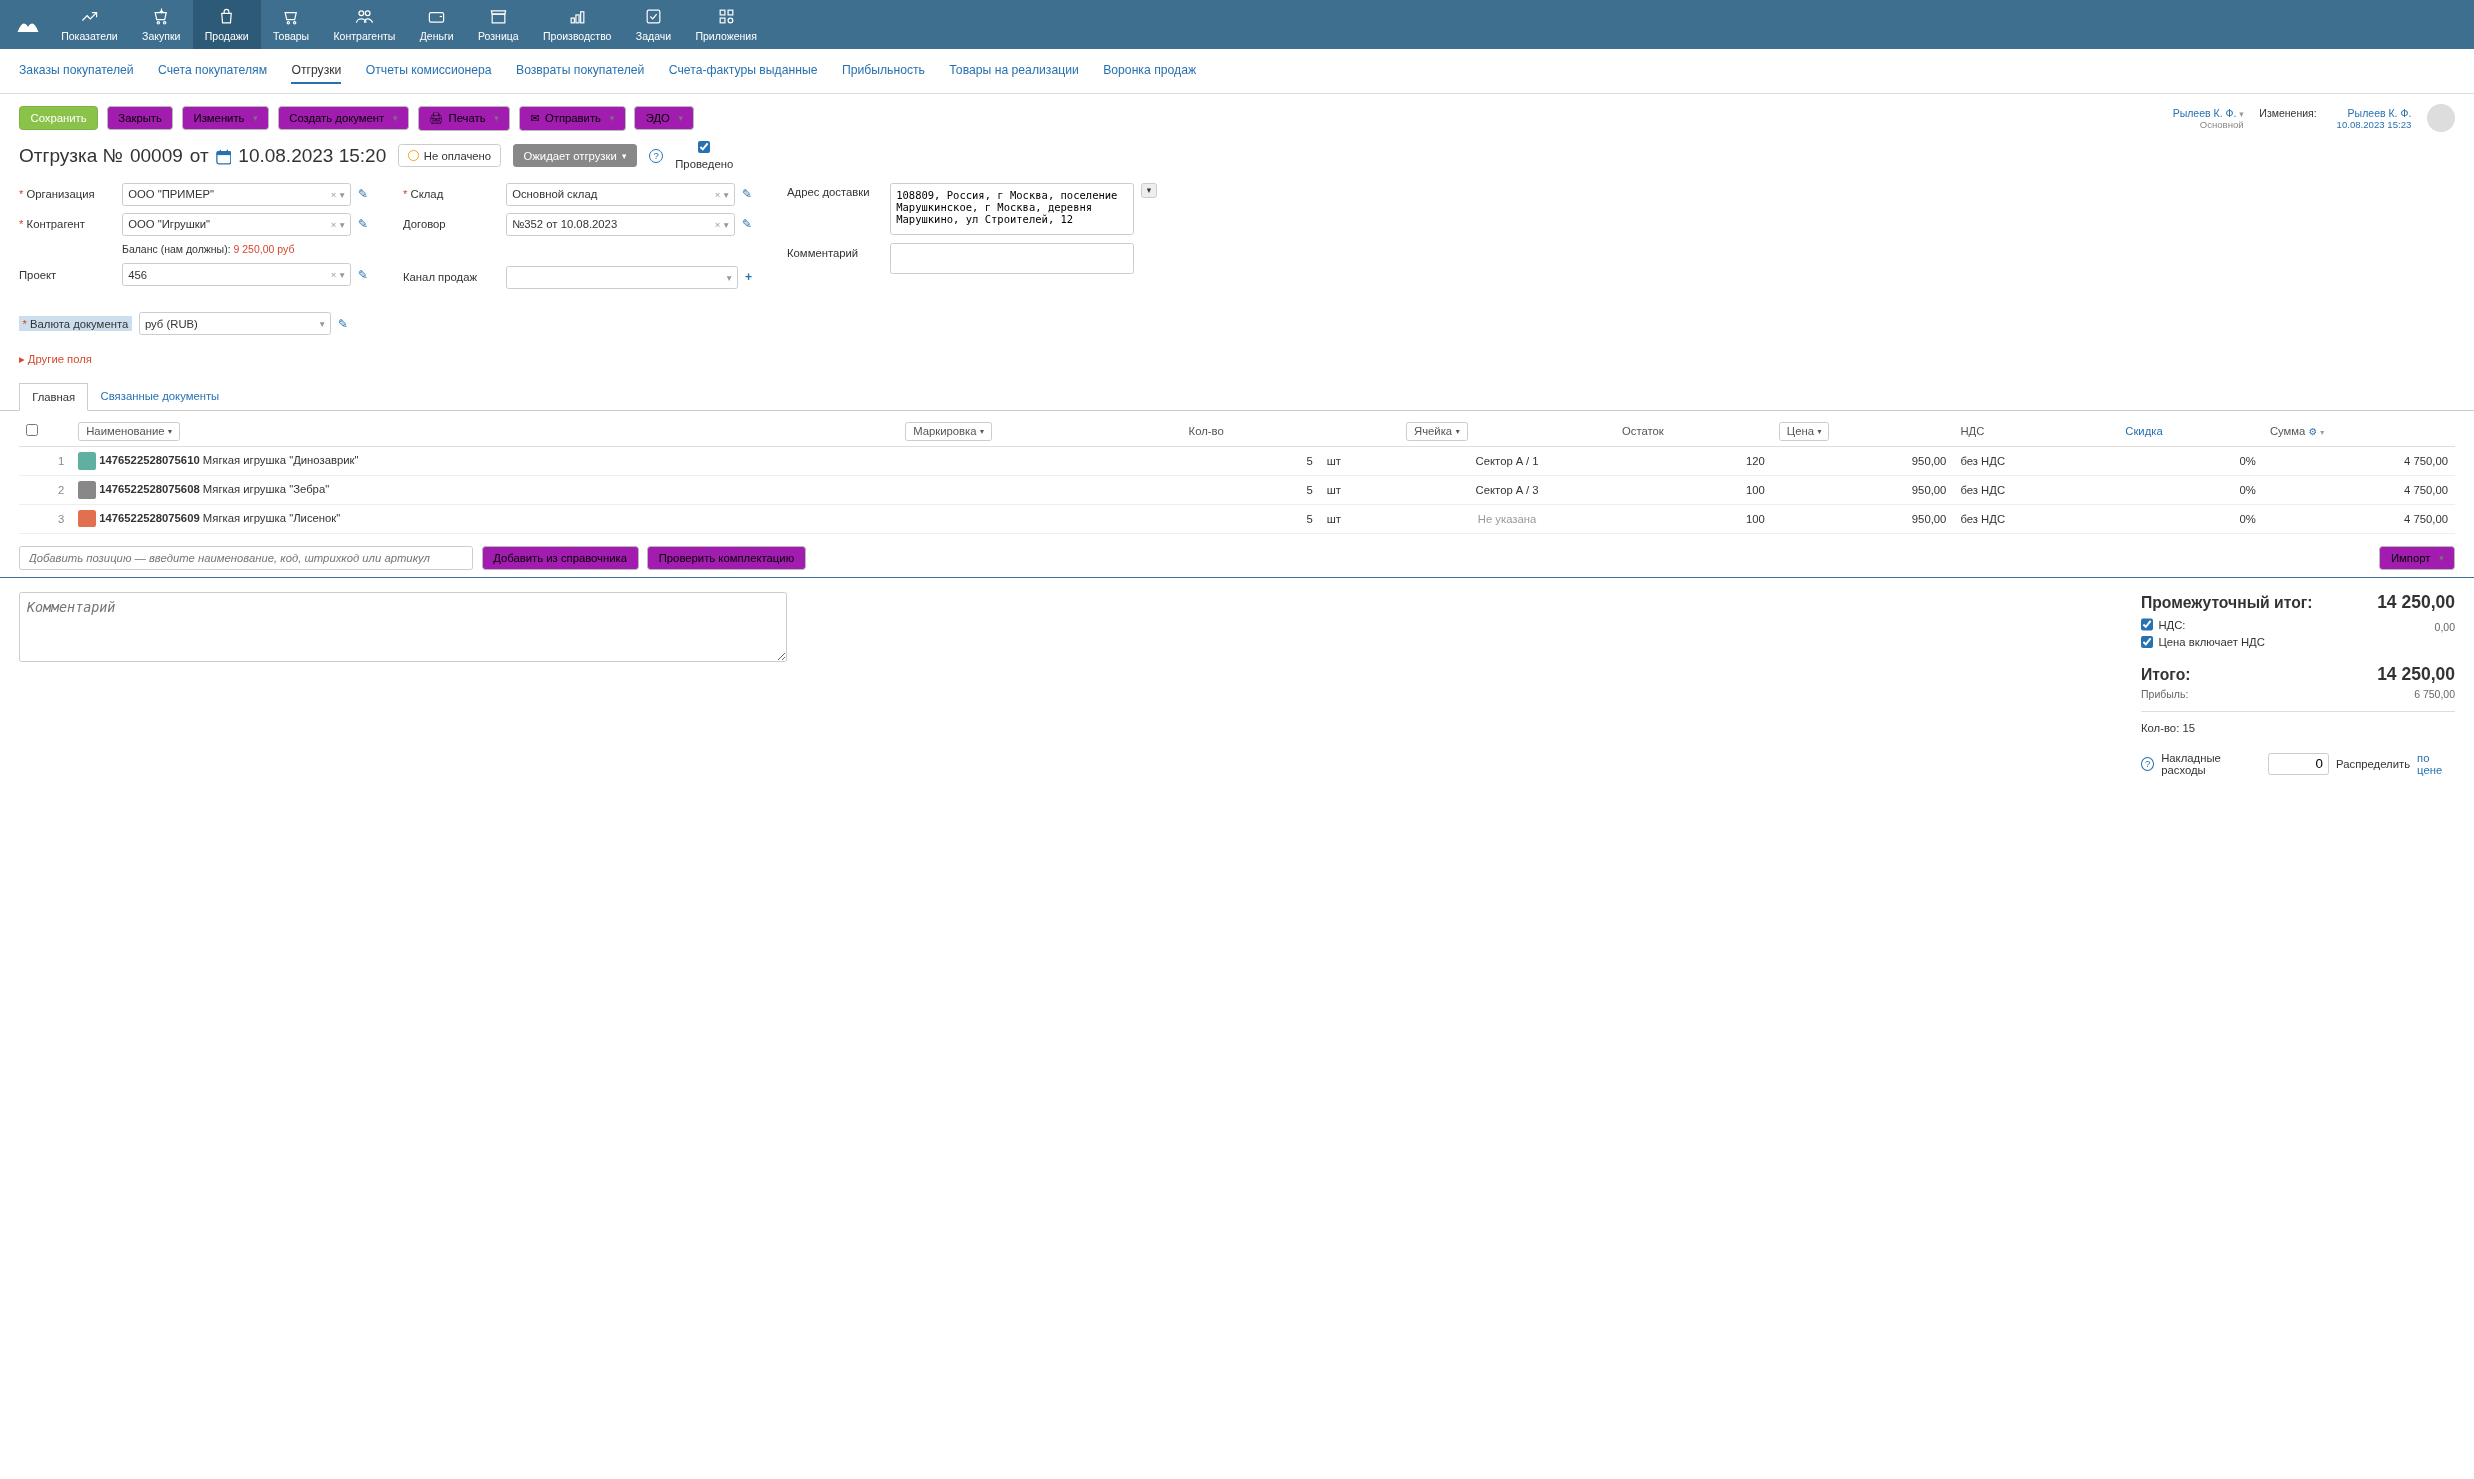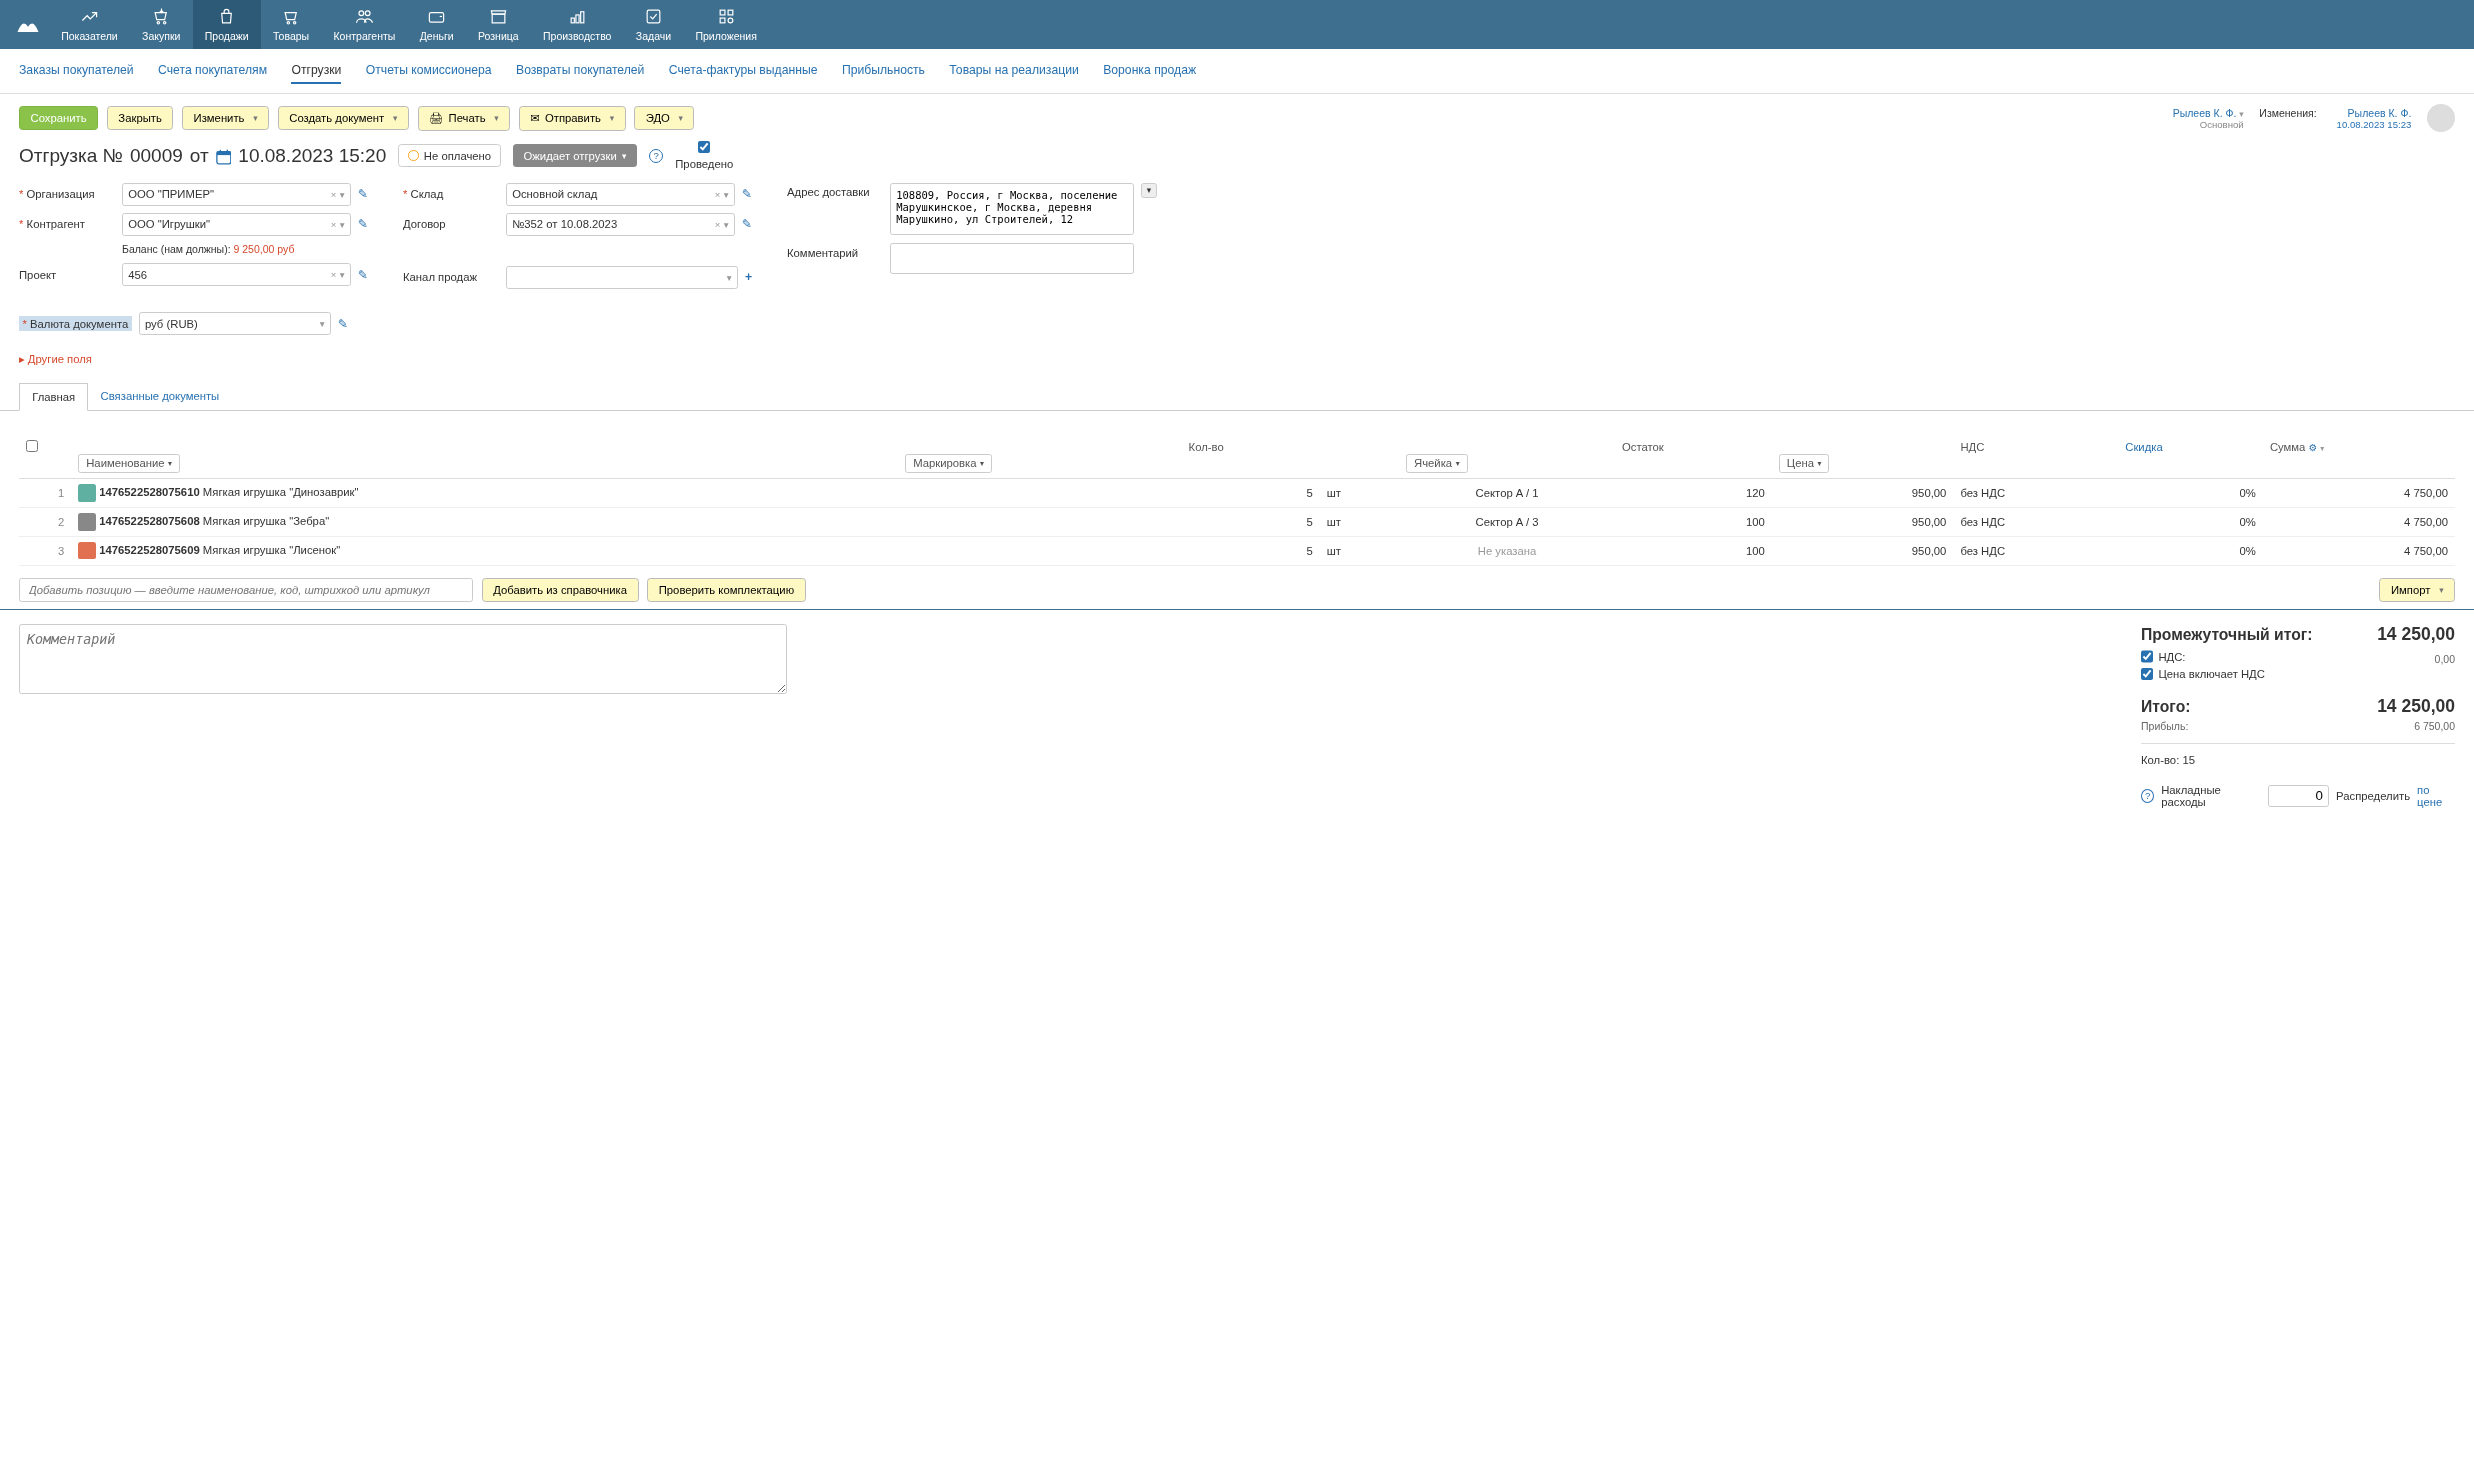--- a/index.html
+++ b/index.html
@@ -12,21 +12,21 @@
 .topnav-item.active { background: #2d5a77; }
 .topnav-icon { width: 19px; height: 19px; display: flex; align-items: center; justify-content: center; }
 
 
 .subtabs { display: flex; gap: 24.4px; padding: 8.7px 19px; border-bottom: 0.9px solid #ddd; }
 .subtab { color: #2771b0; cursor: pointer; padding: 5.2px 0; font-size: 12.2px; }
 .subtab.active { color: #333; border-bottom: 2.6px solid #2771b0; font-weight: 500; }
 
 
 .toolbar { display: flex; align-items: center; gap: 8.7px; padding: 10.5px 19px 5.2px; }
-.btn { padding: 5.2px 10.5px; border: 0.9px solid #bbb; border-radius: 3.5px; background: #fef9c3; cursor: pointer; font-size: 11.3px; display: inline-flex; align-items: center; gap: 5.2px; }
+.btn { padding: 5.2px 10.5px; border: 0.9px solid #bbb; border-radius: 3.5px; background: #a21caf; cursor: pointer; font-size: 11.3px; display: inline-flex; align-items: center; gap: 5.2px; }
 .btn-green { background: #8bc34a; color: #fff; border-color: #7cb342; }
 .btn-caret::after { content: '▾'; font-size: 8.7px; margin-left: 3.5px; color: #777; }
 .tb-right { margin-left: auto; display: flex; align-items: center; gap: 15.7px; }
 .user-info { text-align: right; font-size: 10.5px; }
 .user-name { color: #2771b0; padding-left: 28px; }
 .user-sub { color: #888; font-size: 9.6px; }
 .avatar { width: 28px; height: 28px; border-radius: 50%; background: #ddd; }
 
 
 .doctitle { display: flex; align-items: center; gap: 12.2px; padding: 3.5px 19px 12.2px; }
@@ -60,21 +60,21 @@
 .doc-tab { padding: 7px 12.2px; border: 0.9px solid #ccc; border-bottom: none; cursor: pointer; font-size: 11.3px; background: #f5f5f5; }
 .doc-tab.active { background: #fff; border-bottom: 0.9px solid #fff; margin-bottom: -0.9px; font-weight: 500; }
 .doc-tab.link { color: #2771b0; background: transparent; border: none; }
 
 
 .tbl-wrap { padding: 5.2px 19px; }
 .tbl { width: 100%; border-collapse: collapse; font-size: 11.3px; }
 .tbl th { text-align: left; padding: 5.2px 7px; font-weight: 400; color: #555; border-bottom: 0.9px solid #ddd; }
 .tbl th.link { color: #2771b0; cursor: pointer; }
 .tbl td { padding: 5.2px 7px; border-bottom: 0.9px solid #eee; }
-.th-box { border: 0.9px solid #ccc; border-radius: 2.6px; padding: 2.6px 7px; display: inline-flex; align-items: center; gap: 3.5px; margin-top: 32px; }
+.th-box { border: 0.9px solid #ccc; border-radius: 2.6px; padding: 2.6px 7px; display: inline-flex; align-items: center; gap: 3.5px; }
 .num-col { width: 26px; text-align: right; color: #888; }
 .prod-icon { width: 17.5px; height: 17.5px; display: inline-block; vertical-align: middle; margin-right: 3.5px; border-radius: 2.6px; }
 .right { text-align: right; }
 .center { text-align: center; }
 .gray { color: #999; }
 
 
 .add-row { display: flex; gap: 8.7px; padding: 7px 19px; align-items: center; border-bottom: 1.7px solid #3f6f8f; }
 .add-input { flex: 1; max-width: 454px; border: 0.9px solid #ccc; border-radius: 2.6px; padding: 5.2px 8.7px; font-style: italic; color: #999; font-size: 11.3px; }
 .add-row .spacer { flex: 1; }

